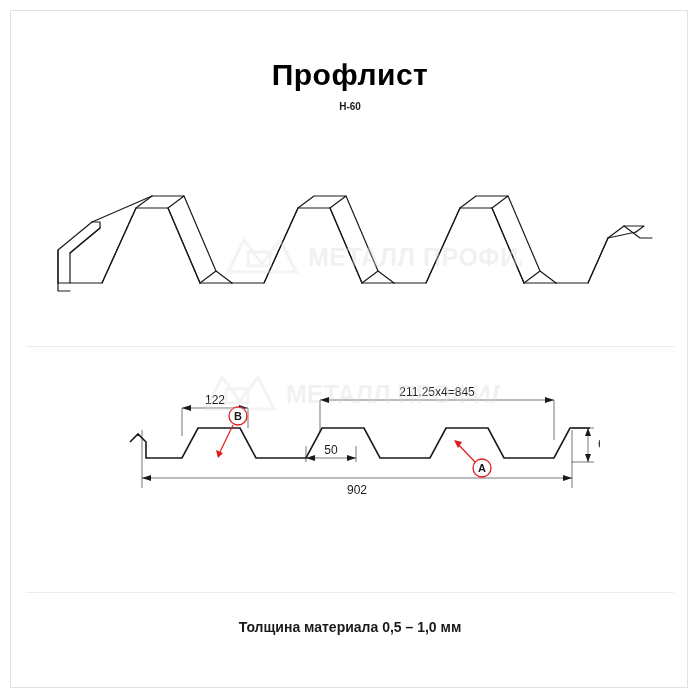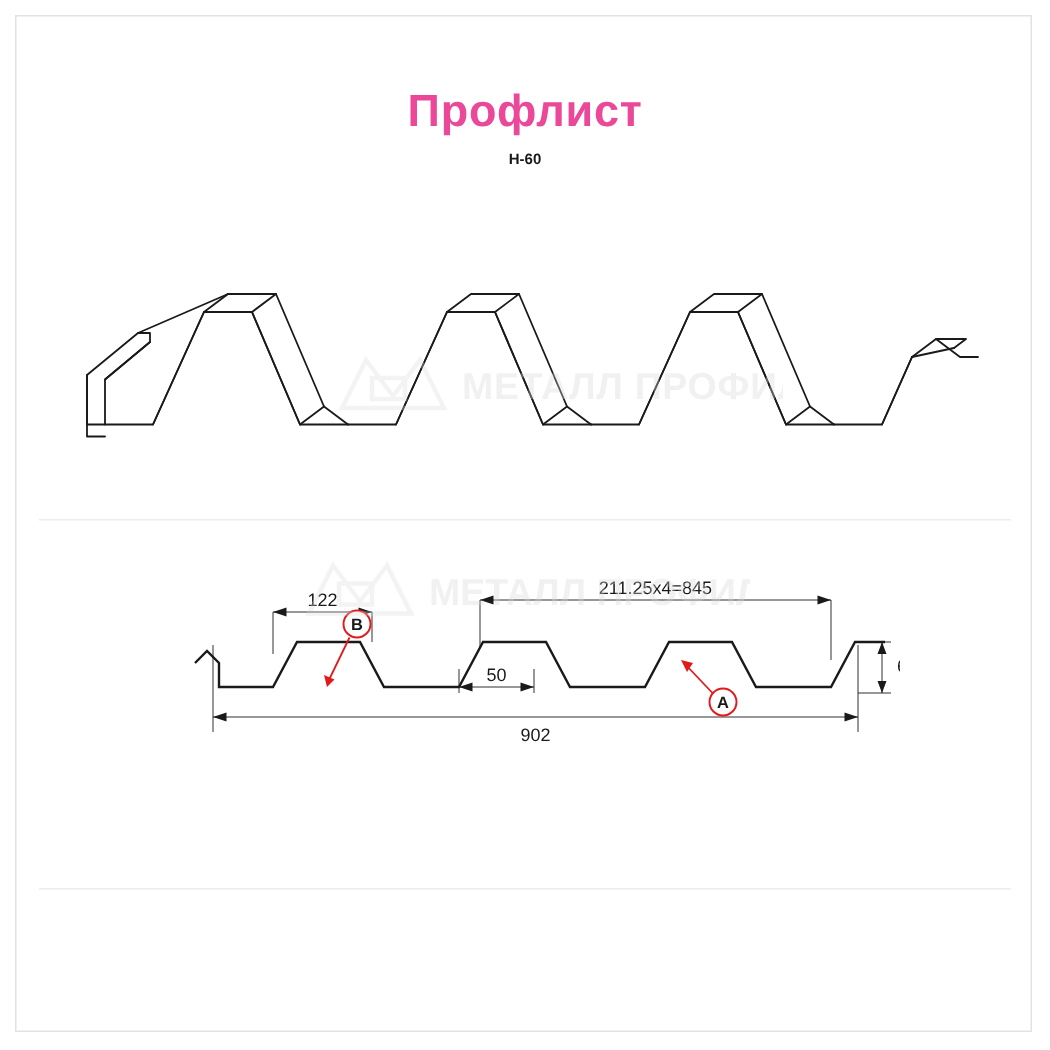--- a/index.html
+++ b/index.html
@@ -31,21 +31,21 @@
   }
   .title {
     position: absolute;
     top: 58px;
     left: 0;
     width: 700px;
     text-align: center;
     font-size: 30px;
     font-weight: bold;
     letter-spacing: 0.5px;
-    color: #ec4899;
+    color: #000000;
   }
   .subtitle {
     position: absolute;
     top: 101px;
     left: 0;
     width: 700px;
     text-align: center;
     font-size: 10px;
     font-weight: bold;
     color: #1a1a1a;
@@ -260,14 +260,15 @@
       <g opacity="0.9">
         <path d="M6 44 L22 12 L40 36 L58 12 L74 44 Z" fill="none" stroke="#dcdcdc" stroke-width="3"></path>
         <rect x="26" y="24" width="22" height="14" fill="none" stroke="#dcdcdc" stroke-width="3"></rect>
       </g>
       <text x="86" y="38" fill="#d8d8d8" font-family="Liberation Sans, sans-serif" font-size="25" font-weight="bold">МЕТАЛЛ ПРОФИЛЬ</text>
     </svg>
   </div>
 
   <div class="divider" id="divider-bottom"></div>
 
+  <div class="footer-note">Толщина материала 0,5 – 1,0 мм</div>
 
 </div>
 
 </body></html>

